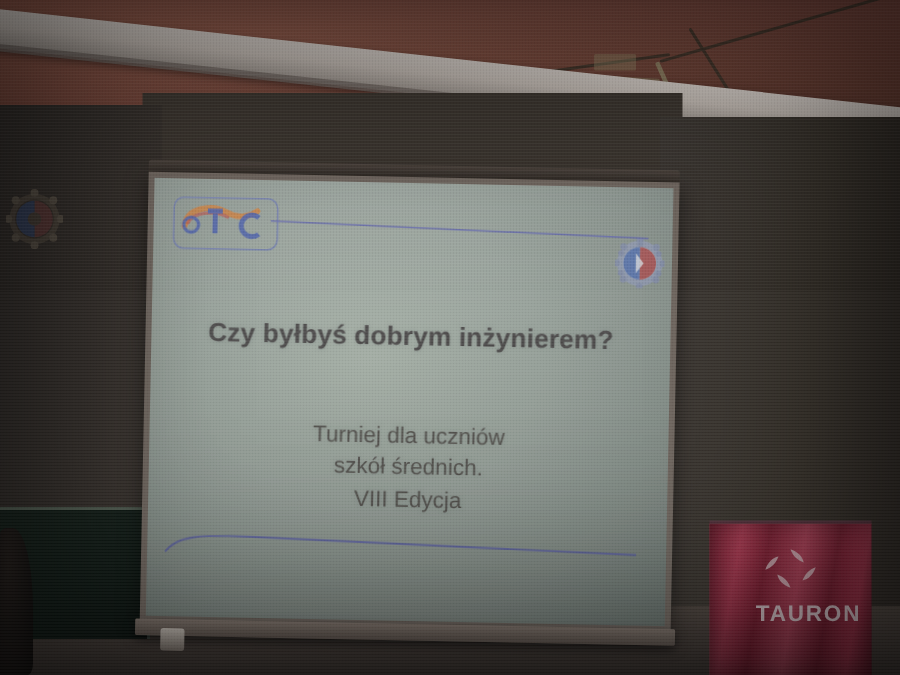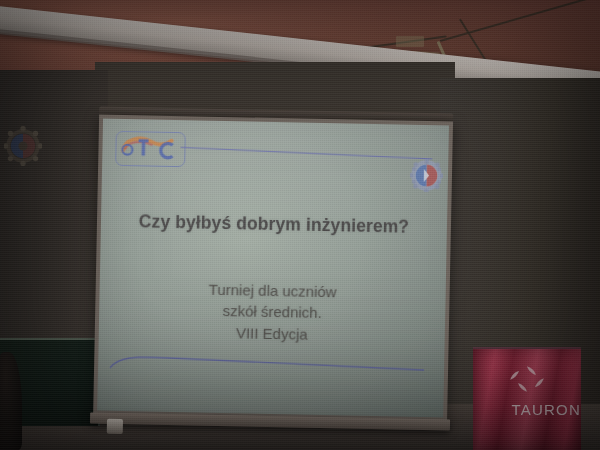--- a/index.html
+++ b/index.html
@@ -162,23 +162,23 @@
                       rgba(255,255,255,.10) 52%, rgba(0,0,0,.26) 70%, rgba(255,255,255,.05) 86%, rgba(0,0,0,.30) 100%),
       linear-gradient(180deg,#9e2b43 0%,#8e2239 55%,#6e1a2c 100%);
     border-top:2px solid #51303a;
     box-shadow:inset 0 0 18px rgba(0,0,0,.35);
   }
   .banner-logo{
     position:absolute;left:50%;top:14px;transform:translateX(-50%);
     width:40px;height:32px;opacity:.82;
   }
   .banner-text{
-    position:absolute;left:0;top:52px;width:100%;
-    text-align:right;color:#c9bfc2;
-    font-size:15px;font-weight:400;letter-spacing:1.2px;
+    position:absolute;left:12px;top:52px;width:100%;
+    text-align:center;color:#c9bfc2;
+    font-size:15px;font-weight:700;letter-spacing:1.2px;
     opacity:.9;
   }
 
   
   .vignette{
     position:absolute;inset:0;pointer-events:none;
     box-shadow:inset 0 0 120px 28px rgba(0,0,0,.55);
   }
   .noise{
     position:absolute;inset:0;pointer-events:none;opacity:.07;

